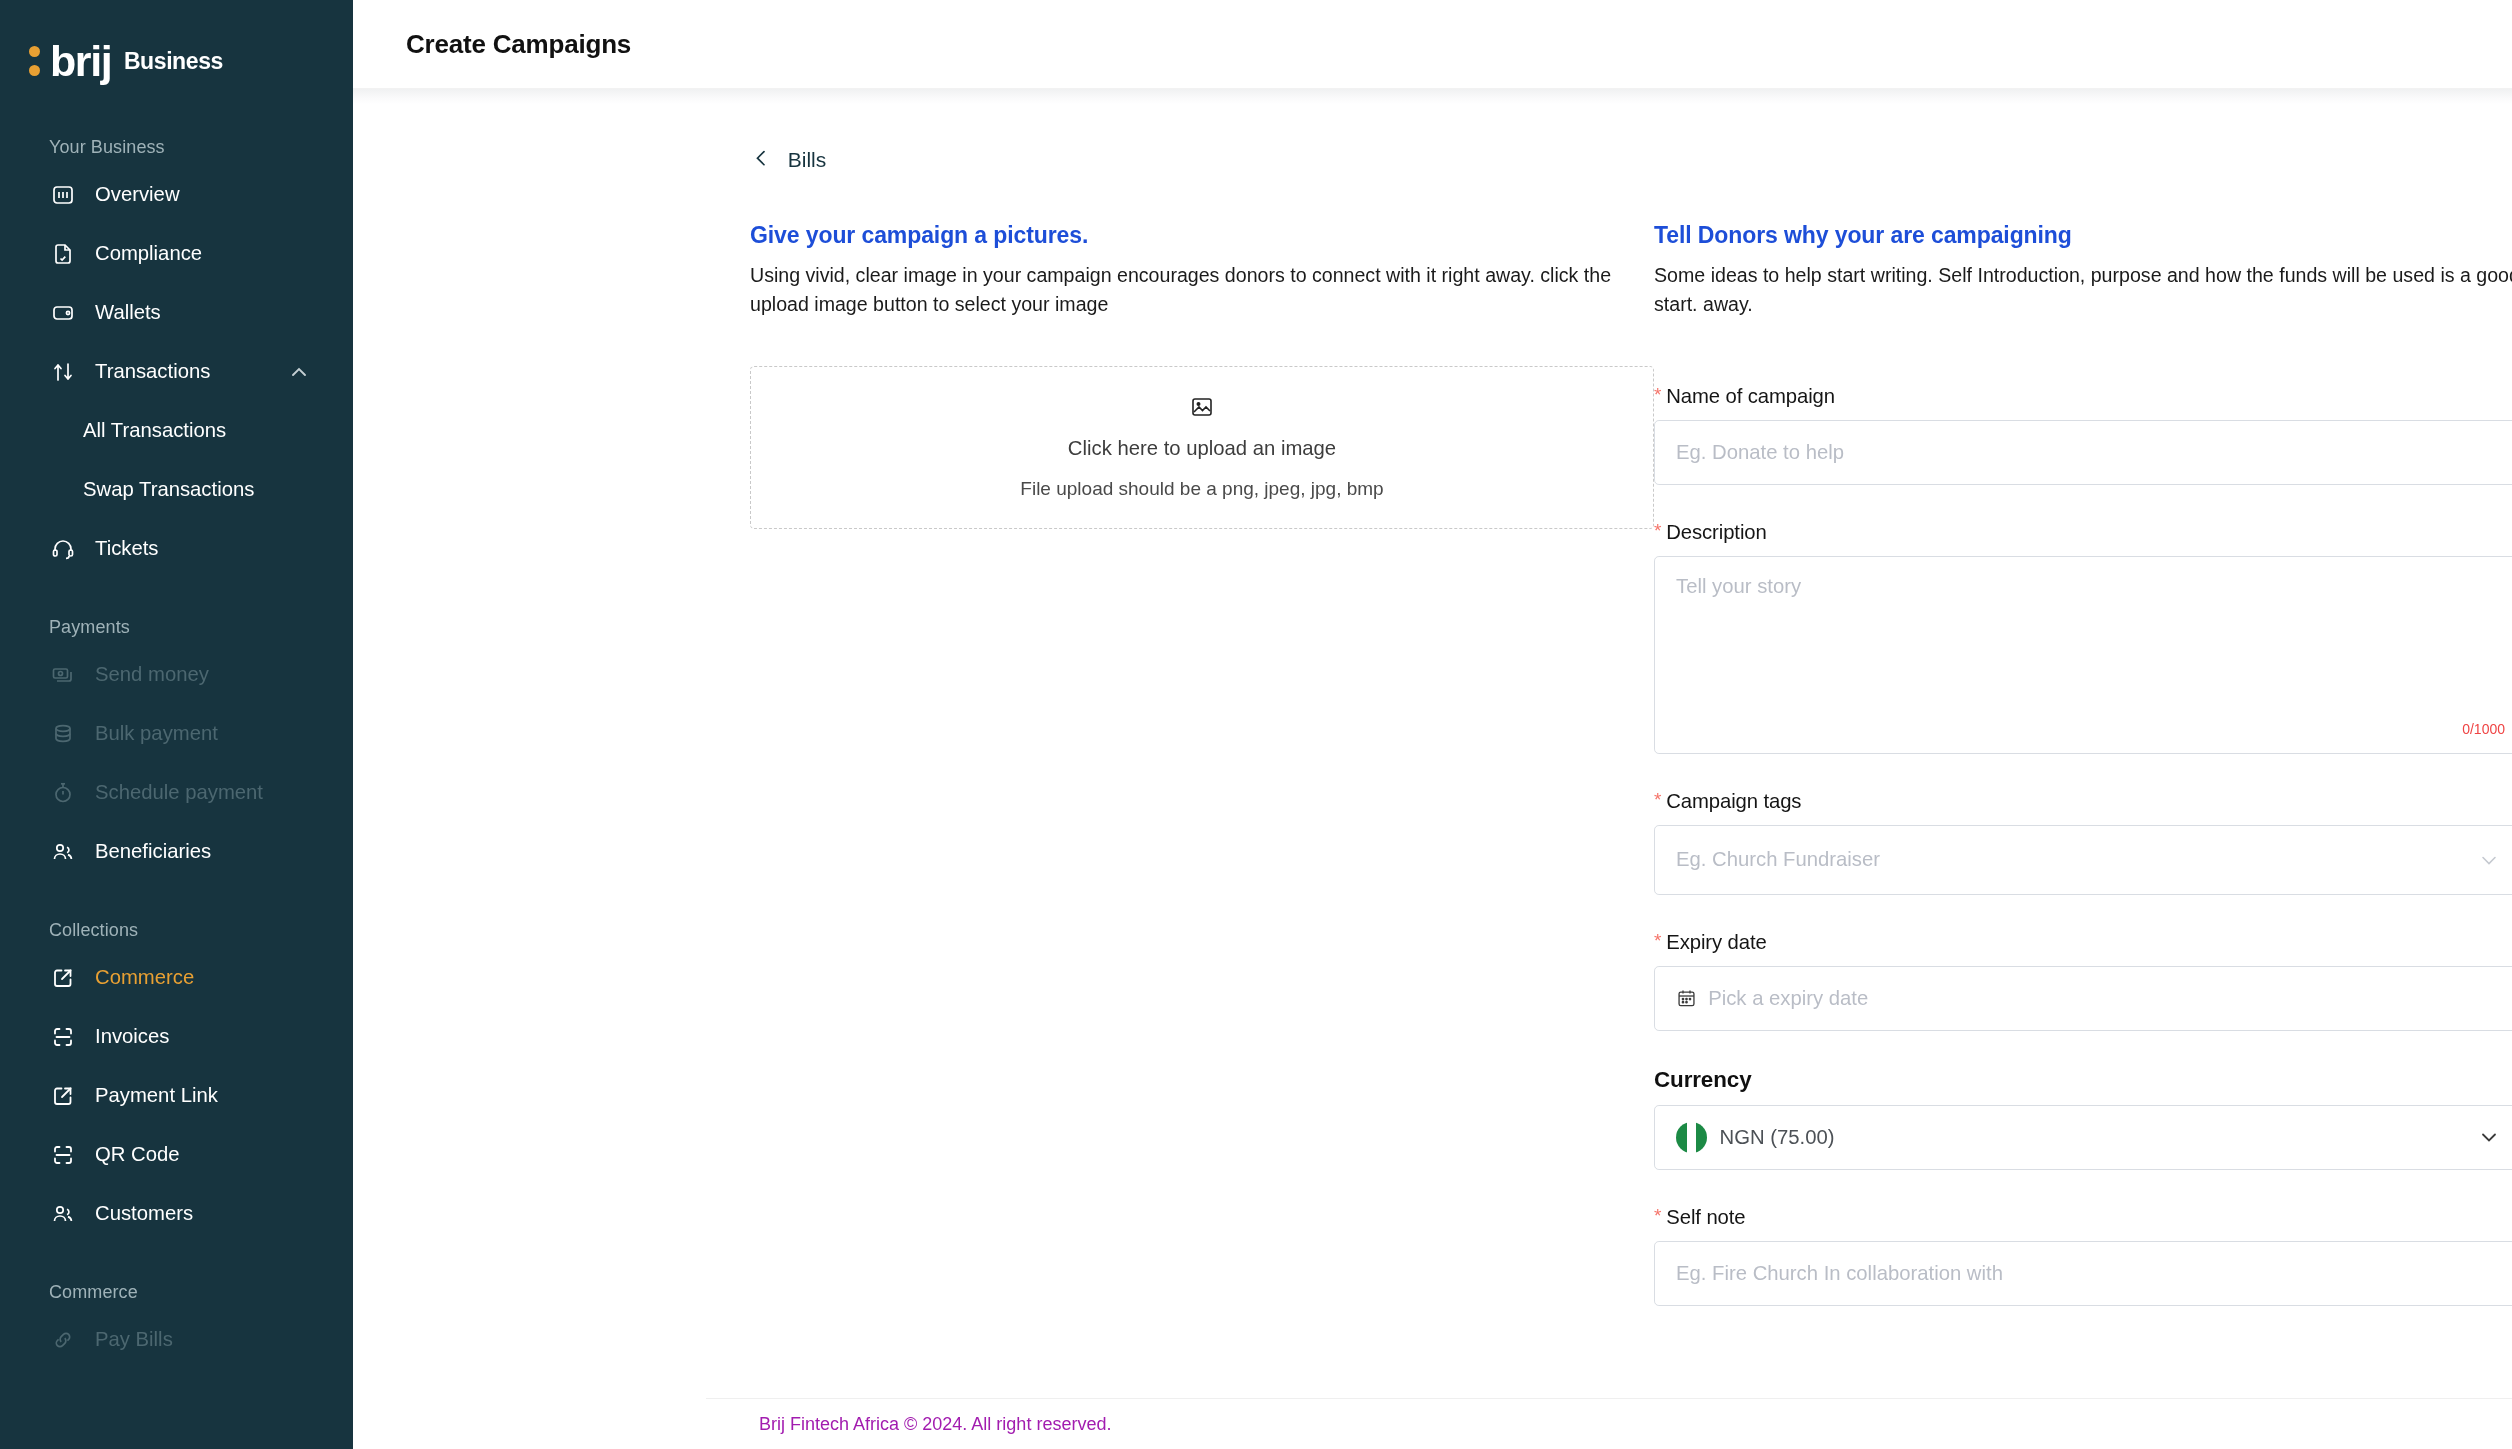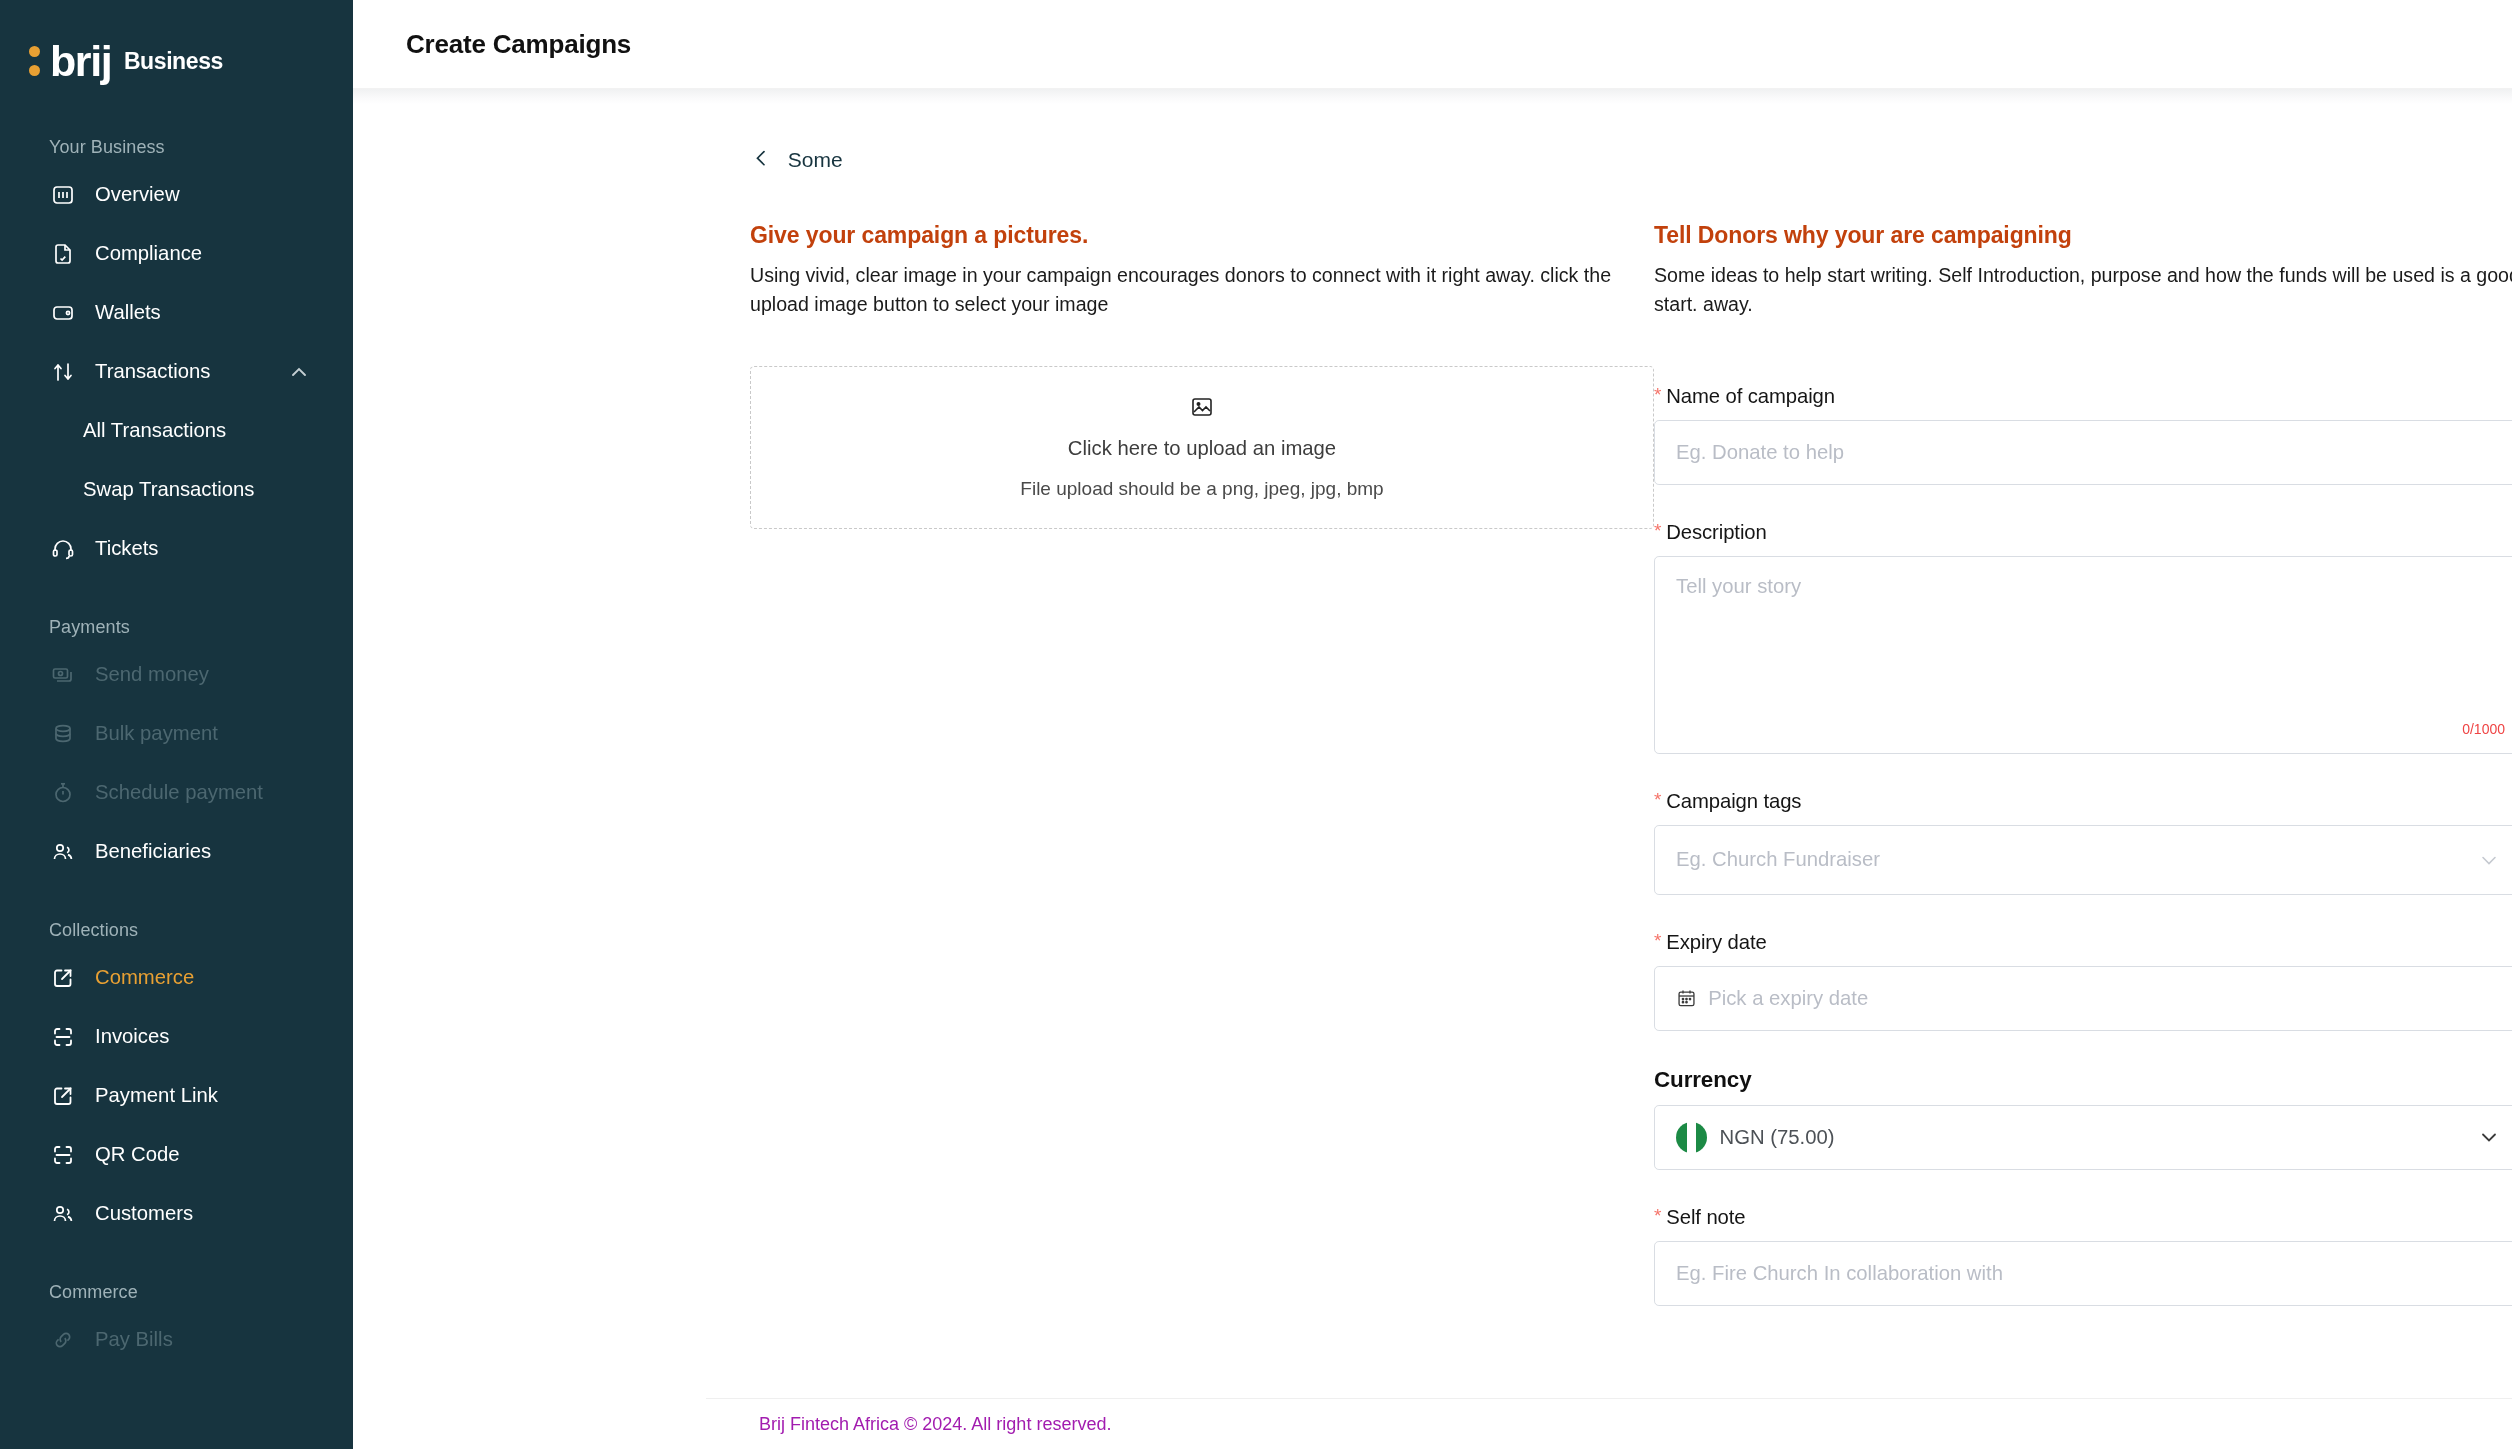--- a/index.html
+++ b/index.html
@@ -62,21 +62,21 @@
   .content { flex: 1; overflow: hidden; padding: 0 0 0 0; position: relative; }
 
   .back-row { display: flex; align-items: center; gap: 15.4px; padding: 43px 0 0 397px; cursor: pointer; }
   .back-row svg { width: 22.4px; height: 22.4px; }
   .back-lbl { font-size: 21px; color: #17343F; }
 
   .columns { display: flex; padding-left: 397px; padding-right: 757px; margin-top: 50px; }
   .col-left { width: 904px; flex: 0 0 904px; }
   .col-right { width: 869px; flex: 0 0 869px; margin-left: 0; }
 
-  .sec-title { font-size: 23px; font-weight: 700; color: #c2410c; letter-spacing: -0.1px; margin-bottom: 12.6px; }
+  .sec-title { font-size: 23px; font-weight: 700; color: #1d4ed8; letter-spacing: -0.1px; margin-bottom: 12.6px; }
   .sec-sub { font-size: 19.6px; color: #1B1B1B; line-height: 1.44; font-weight: 400; }
 
   .dropzone {
     margin-top: 48px;
     height: 163px;
     border: 1.4px dashed #C9C9C9; border-radius: 4.2px;
     display: flex; flex-direction: column; align-items: center; justify-content: center;
     gap: 18px; cursor: pointer;
   }
   .dropzone .img-ico svg { width: 24px; height: 24px; display: block; }
@@ -348,21 +348,21 @@
     <div class="subband"></div>
 
     <div class="content">
 
       <div class="back-row">
         <span>
           <svg viewBox="0 0 24 24" fill="none" stroke="#17343F" stroke-width="1.8" stroke-linecap="round">
               <path d="M15 5l-7 7 7 7"></path>
             </svg>
         </span>
-        <span class="back-lbl">Some</span>
+        <span class="back-lbl">Bills</span>
       </div>
 
       <div class="columns">
 
         <div class="col-left">
           <div class="sec-title">Give your campaign a pictures.</div>
           <div class="sec-sub">Using vivid, clear image in your campaign encourages donors to connect with it right away. click the upload image button to select your image</div>
 
           <div class="dropzone">
             <span class="img-ico">

